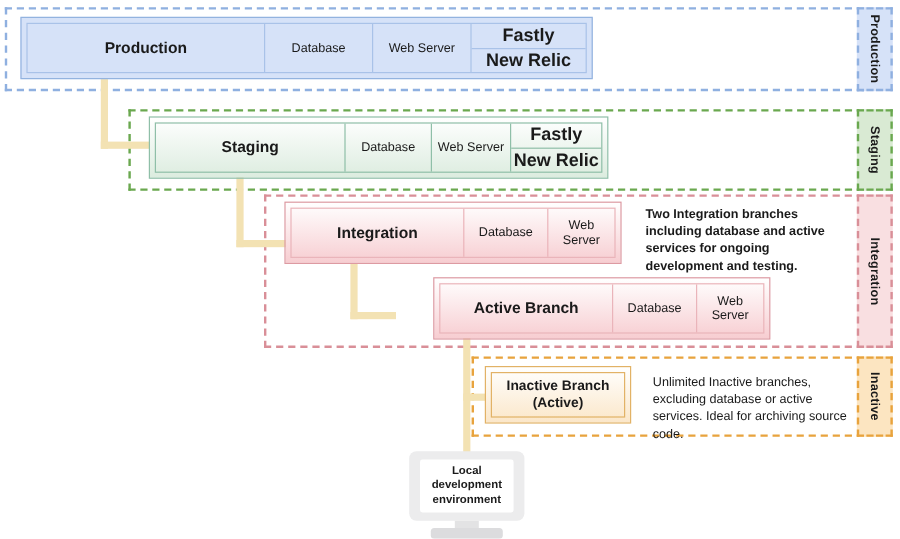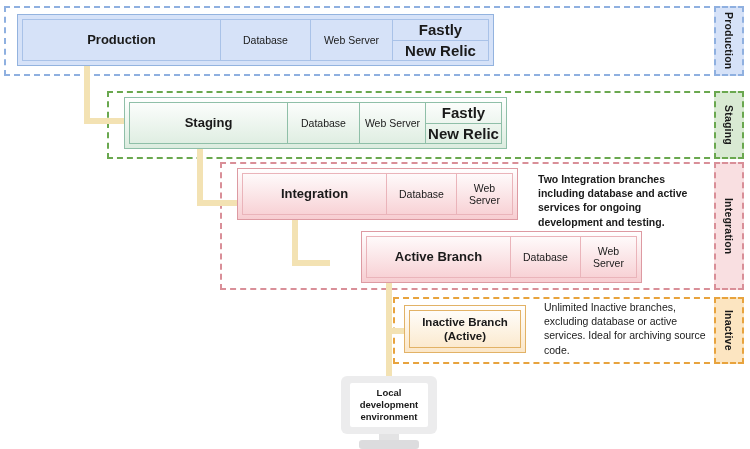--- a/index.html
+++ b/index.html
@@ -206,21 +206,21 @@
   </div>
 
   <div class="envrow orange" style="left:404px;top:305px;width:122px;height:48px;">
     <div class="inner" style="align-items:center;justify-content:center;">
       <div class="cell title" style="flex:1;flex-direction:column;line-height:1.25;font-size:11.5px;">
         <span>Inactive Branch</span>
         <span>(Active)</span>
       </div>
     </div>
   </div>
-  <div class="desc" style="left:544px;top:300px;width:162px;">Unlimited Inactive branches, excluding database or active services. Ideal for archiving source code.</div>
+  <div class="desc" style="left:544px;top:312px;width:162px;">Unlimited Inactive branches, excluding database or active services. Ideal for archiving source code.</div>
 
   <div class="monitor" style="left:341px;top:376px;width:96px;height:73px;font-weight:bold;">
     <div class="bezel"></div>
     <div class="neck"></div>
     <div class="base"></div>
     <div class="screen">
       <div>
         <span>Local</span><br>
         <span>development</span><br>
         <span>environment</span>

